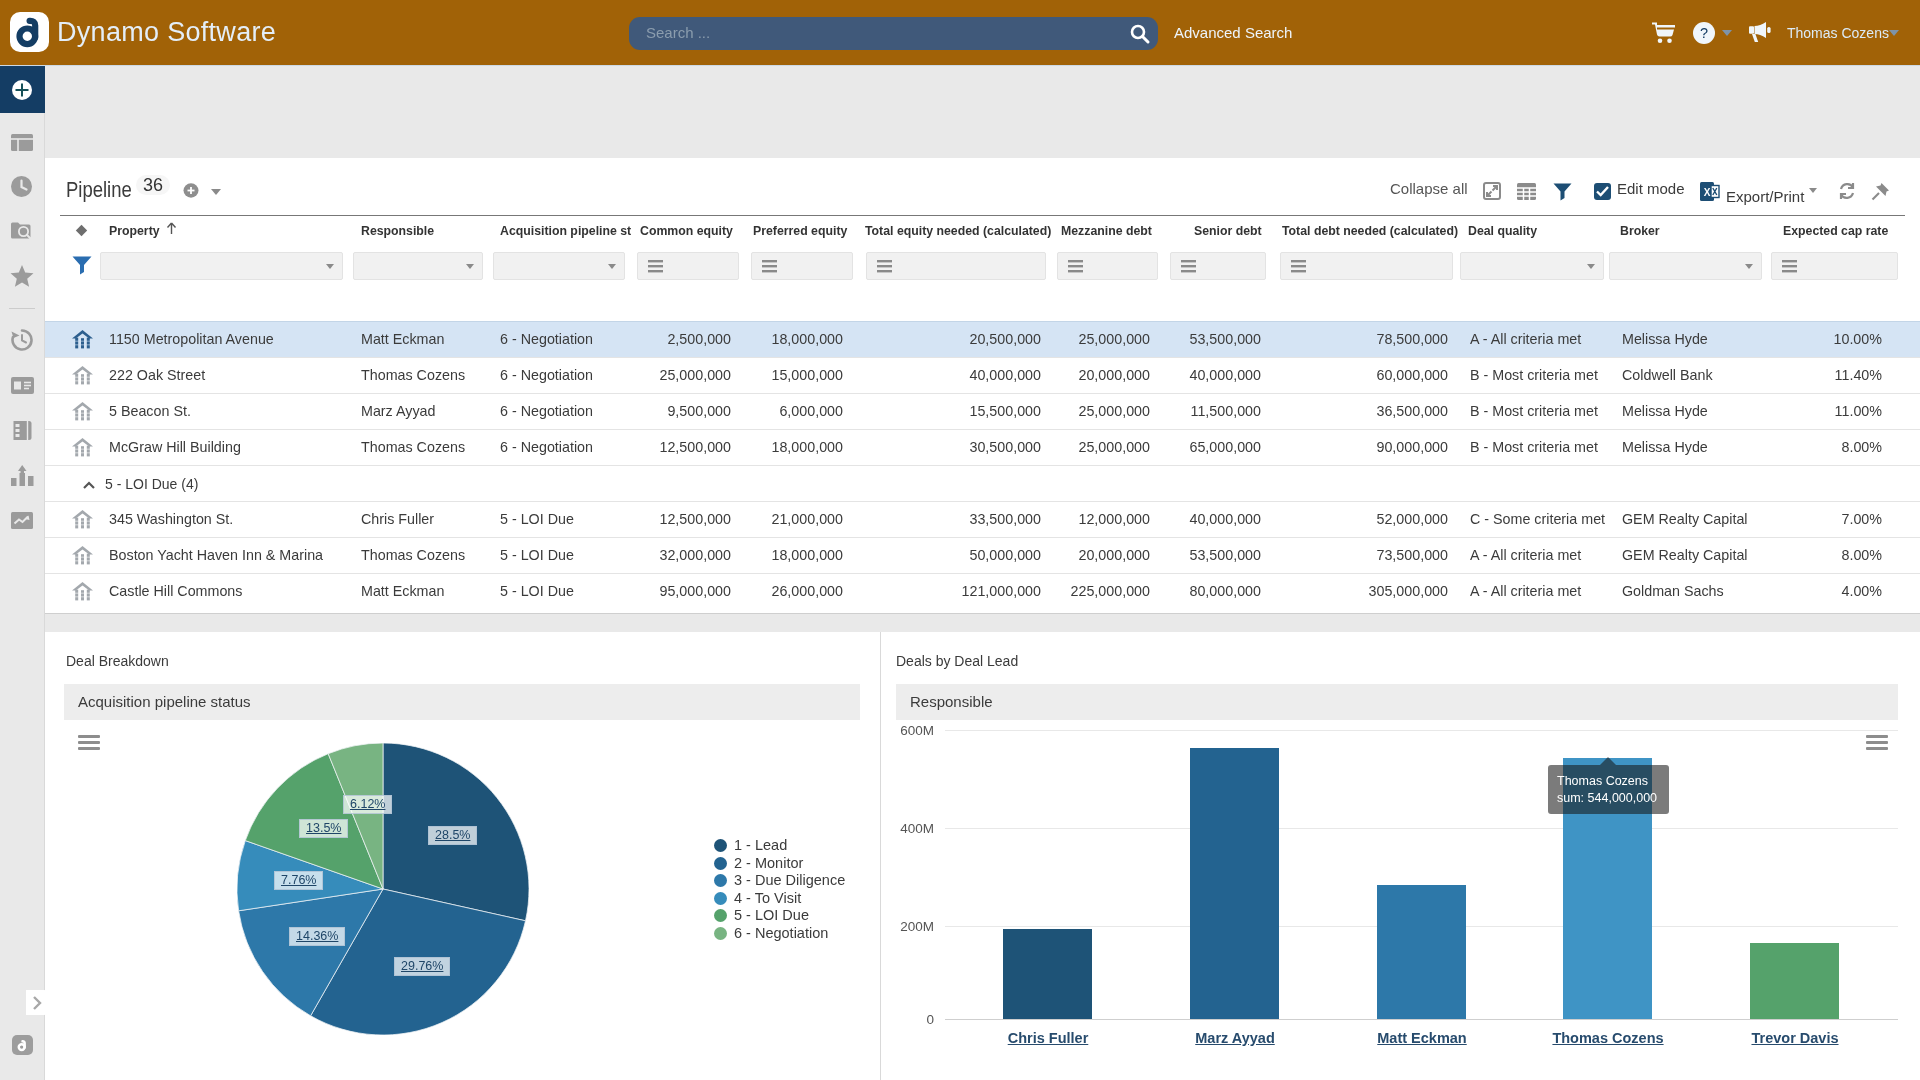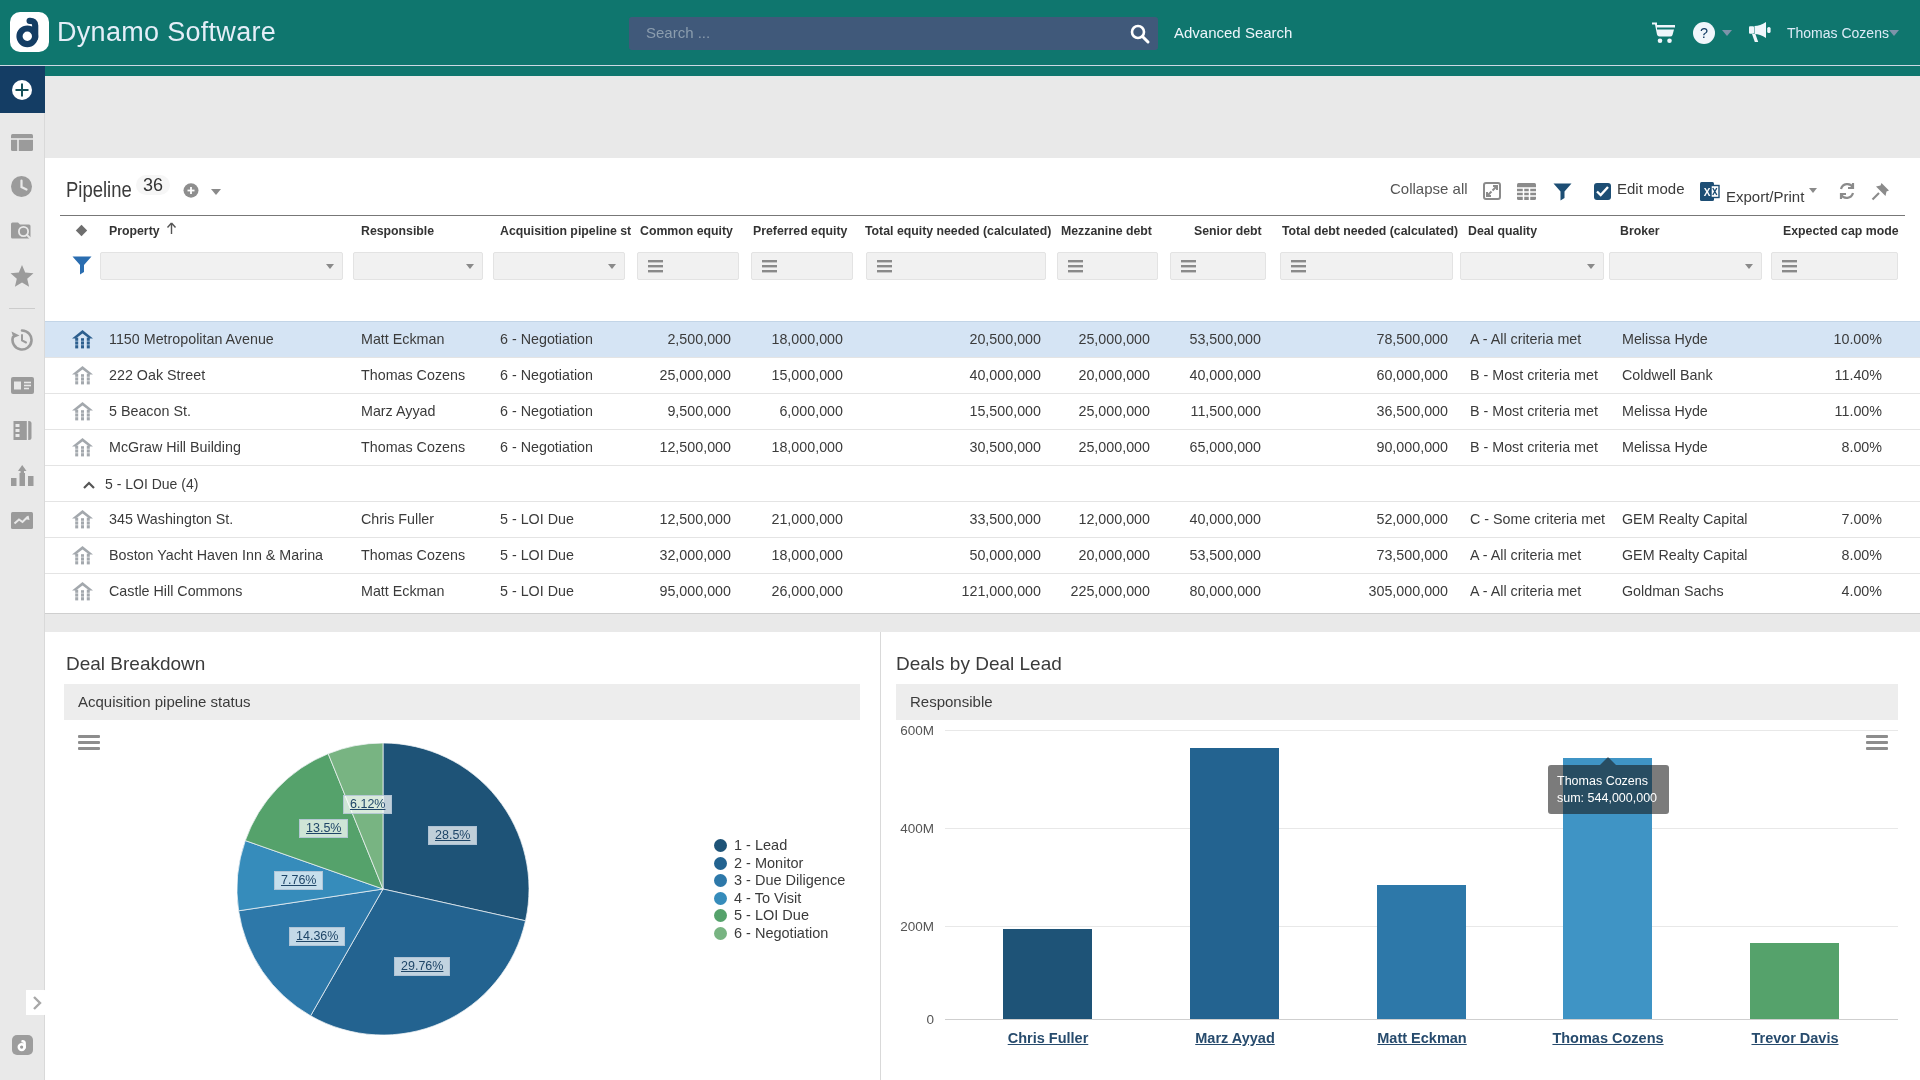--- a/index.html
+++ b/index.html
@@ -1,23 +1,23 @@
 <!DOCTYPE html>
 <html><head>
 <meta charset="utf-8">
 <style>
 * { margin:0; padding:0; box-sizing:border-box; }
 html,body { width:1920px; height:1080px; overflow:hidden; background:#e9e9e9; font-family:"Liberation Sans", sans-serif; }
 #stage { position:relative; width:1920px; height:1080px; }
 
 
-#topbar { position:absolute; left:0; top:0; width:1920px; height:76px; background:#0f766e; }
+#topbar { position:absolute; left:0; top:0; width:1920px; height:66px; background:#a16207; }
 #logo { position:absolute; left:10px; top:12px; width:39px; height:40px; background:#fff; border-radius:10px; }
 #brand { position:absolute; left:57px; top:17px; font-size:27px; color:#e4eef8; letter-spacing:0.3px; }
-#search { position:absolute; left:629px; top:17px; width:529px; height:33px; background:#40597a; border-radius:3px; }
+#search { position:absolute; left:629px; top:17px; width:529px; height:33px; background:#40597a; border-radius:11px; }
 #search .ph { position:absolute; left:17px; top:7px; font-size:15px; color:#8b9dae; }
 #advsearch { position:absolute; left:1174px; top:24px; font-size:15px; color:#eef5fb; }
 #username { position:absolute; left:1787px; top:25px; font-size:14px; color:#dcebf7; }
 
 
 #sidebar { position:absolute; left:0; top:66px; width:45px; height:1014px; background:#e9e9e9; border-right:1px solid #d9d9d9; }
 #plustile { position:absolute; left:0; top:0; width:45px; height:47px; background:#143d64; }
 #sidesep { position:absolute; left:9px; top:242px; width:26px; border-top:1px solid #cccccc; }
 #sidetab { position:absolute; left:26px; top:924px; width:22px; height:25px; background:#fff; border-radius:0 4px 4px 0; }
 #dtile { position:absolute; left:12px; top:969px; width:21px; height:20px; background:#9d9d9d; border-radius:5px; }
@@ -39,21 +39,21 @@
 .fbox .eq { position:absolute; left:10px; top:7px; width:15px; height:13px; }
 .grouprow { position:absolute; left:0; width:1875px; height:31px; font-size:14px; color:#3b3b3b; border-top:1px solid #e4e4e4; background:#fff; }
 .row { position:absolute; left:0; width:1875px; height:36px; font-size:14.3px; color:#3b3b3b; border-top:1px solid #e4e4e4; background:#fff; }
 .row.sel { background:#d5e4f4; border-top:1px solid #c3d5e7; }
 .cell { position:absolute; top:9px; white-space:nowrap; }
 .num { text-align:right; }
 
 
 #charts { position:absolute; left:45px; top:632px; width:1875px; height:448px; background:#fff; }
 #chdivider { position:absolute; left:835px; top:0; width:1px; height:448px; background:#d9d9d9; }
-.ctitle { position:absolute; top:21px; font-size:19px; color:#3b3b3b; }
+.ctitle { position:absolute; top:21px; font-size:14px; color:#3b3b3b; }
 .cbar { position:absolute; top:52px; height:36px; background:#ededed; font-size:15px; color:#3b3b3b; line-height:36px; padding-left:14px; }
 .burger div { height:3px; background:#8d8d8d; margin-bottom:3px; border-radius:1px; }
 .legend { position:absolute; font-size:14.5px; color:#3b3b3b; }
 .legend .li { height:17.6px; line-height:17.6px; white-space:nowrap; }
 .legend .dot { display:inline-block; width:13px; height:13px; border-radius:50%; margin-right:7px; vertical-align:-2px; }
 .plabel { position:absolute; background:rgba(255,255,255,0.72); border:1px solid rgba(170,190,210,0.75); font-size:12.5px; color:#1f4668; padding:1px 6px 2px; text-decoration:underline; }
 .bar { position:absolute; }
 .xlab { position:absolute; top:398px; width:160px; text-align:center; font-size:14.5px; font-weight:700; color:#274b6d; text-decoration:underline; }
 .ylab { position:absolute; font-size:13.5px; color:#555; text-align:right; width:40px; }
 .gline { position:absolute; height:1px; background:#e8e8e8; }
@@ -248,21 +248,21 @@
     <span class="hcell" style="left:316px;">Responsible</span>
     <span class="hcell" style="left:455px;width:131px;overflow:hidden;">Acquisition pipeline status</span>
     <span class="hcell" style="left:595px;">Common equity</span>
     <span class="hcell" style="left:708px;">Preferred equity</span>
     <span class="hcell" style="left:820px;">Total equity needed (calculated)</span>
     <span class="hcell" style="left:1016px;">Mezzanine debt</span>
     <span class="hcell" style="left:1149px;">Senior debt</span>
     <span class="hcell" style="left:1237px;">Total debt needed (calculated)</span>
     <span class="hcell" style="left:1423px;">Deal quality</span>
     <span class="hcell" style="left:1575px;">Broker</span>
-    <span class="hcell" style="left:1738px;">Expected cap mode</span>
+    <span class="hcell" style="left:1738px;">Expected cap rate</span>
     <svg width="11" height="13" viewBox="0 0 11 13" style="position:absolute;left:121px;top:64px;">
       <path d="M5.5 1 L5.5 12 M5.5 1 L1.5 5.5 M5.5 1 L9.5 5.5" fill="none" stroke="#555" stroke-width="1.4"></path>
     </svg>
     <div class="fbox" style="left:55px;width:243px;">
         <span class="car"></span>
       </div>
     <div class="fbox" style="left:308px;width:130px;">
         <span class="car"></span>
       </div>
     <div class="fbox" style="left:448px;width:132px;">

